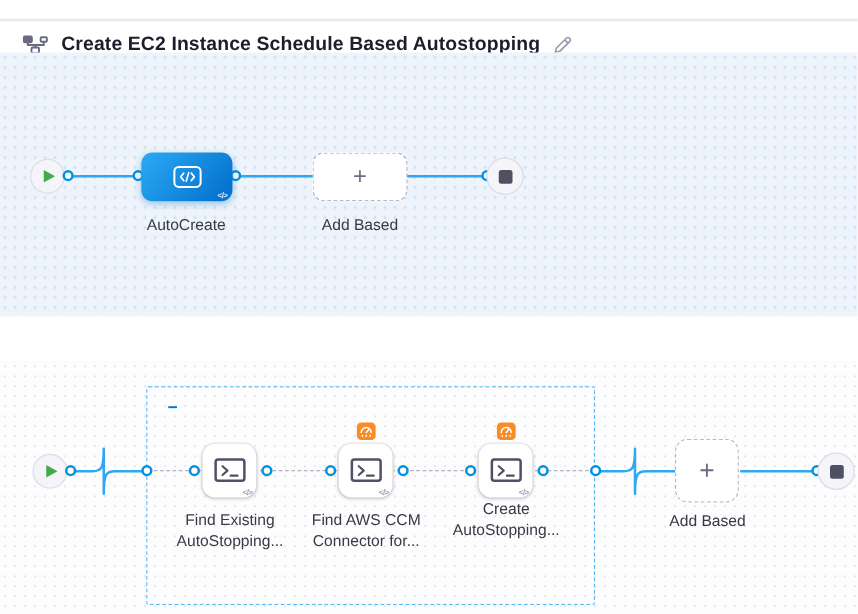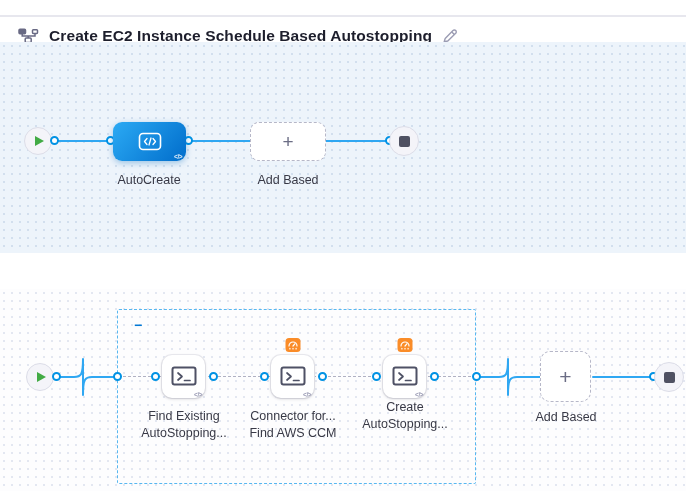--- a/index.html
+++ b/index.html
@@ -219,22 +219,22 @@
         <rect x="1.5" y="1.5" width="23" height="17" rx="2" stroke="#4e5165" stroke-width="2" fill="#ffffff"></rect>
         <g stroke="#4e5165" stroke-width="1.7" fill="none" stroke-linecap="round" stroke-linejoin="round">
           <polyline points="7,7 11,10.5 7,14"></polyline>
           <line x1="13.5" y1="14.5" x2="19" y2="14.5"></line>
         </g>
       </svg>
     </span>
     <span class="corner">&lt;/&gt;</span>
   </div>
   <div class="nlabel" style="left:293px;top:119px;">
+    <div>Find AWS CCM</div>
     <div>Connector for...</div>
-    <div>Find AWS CCM</div>
   </div>
 
   <div class="step" style="left:383px;">
     <span class="badge">
       <svg width="11" height="10" viewBox="0 0 11 10">
         <g stroke="#ffffff" stroke-width="1.2" fill="none" stroke-linecap="round">
           <path d="M1.5,6 A4,4 0 0 1 9.5,6"></path>
           <line x1="5.5" y1="6" x2="7.6" y2="3.6"></line>
           <line x1="2.4" y1="8.3" x2="2.4" y2="9"></line>
           <line x1="5.5" y1="8.3" x2="5.5" y2="9"></line>

